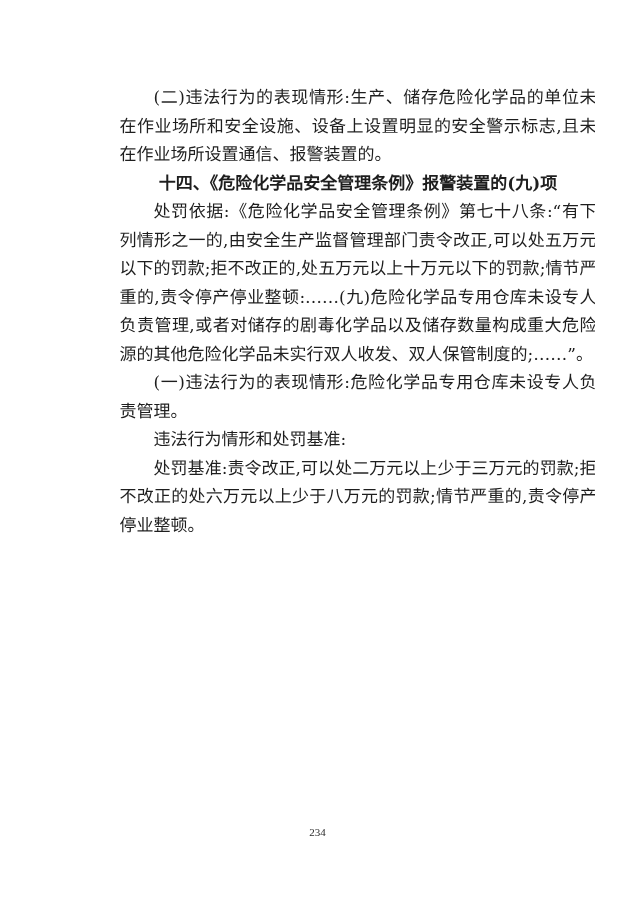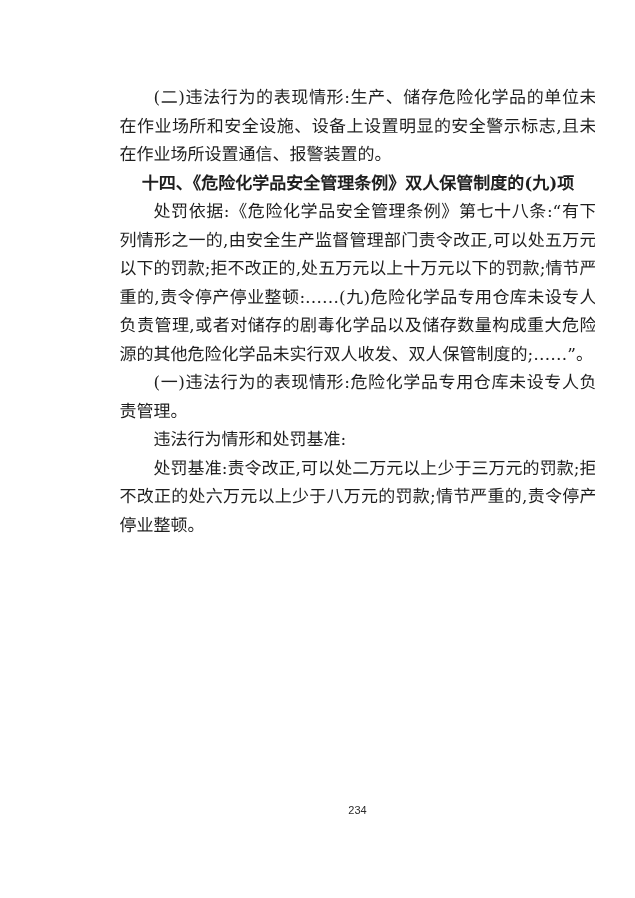--- a/index.html
+++ b/index.html
@@ -37,36 +37,35 @@
   }
 
   .heading {
     text-align: center;
     text-indent: 0;
     font-weight: bold;
   }
 
   .page-footer {
     position: absolute;
-    top: 804px;
+    top: 826px;
     left: 0;
     width: 100%;
     text-align: center;
-    font-family: Liberation Sans, sans-serif;
+    font-family: Liberation Serif, serif;
     font-size: 11px;
     color: #2b2b2b;
-    margin-left: 40px;
   }
 </style>
 </head>
 <body>
 
 <div class="page">
   <div class="content">
     <p class="para">(二)违法行为的表现情形:生产、储存危险化学品的单位未在作业场所和安全设施、设备上设置明显的安全警示标志,且未在作业场所设置通信、报警装置的。</p>
-    <p class="heading">十四、《危险化学品安全管理条例》双人保管制度的(九)项</p>
+    <p class="heading">十四、《危险化学品安全管理条例》报警装置的(九)项</p>
     <p class="para">处罚依据:《危险化学品安全管理条例》第七十八条:“有下列情形之一的,由安全生产监督管理部门责令改正,可以处五万元以下的罚款;拒不改正的,处五万元以上十万元以下的罚款;情节严重的,责令停产停业整顿:……(九)危险化学品专用仓库未设专人负责管理,或者对储存的剧毒化学品以及储存数量构成重大危险源的其他危险化学品未实行双人收发、双人保管制度的;……”。</p>
     <p class="para">(一)违法行为的表现情形:危险化学品专用仓库未设专人负责管理。</p>
     <p class="para">违法行为情形和处罚基准:</p>
     <p class="para">处罚基准:责令改正,可以处二万元以上少于三万元的罚款;拒不改正的处六万元以上少于八万元的罚款;情节严重的,责令停产停业整顿。</p>
   </div>
   <div class="page-footer">234</div>
 </div>
 
 </body></html>

